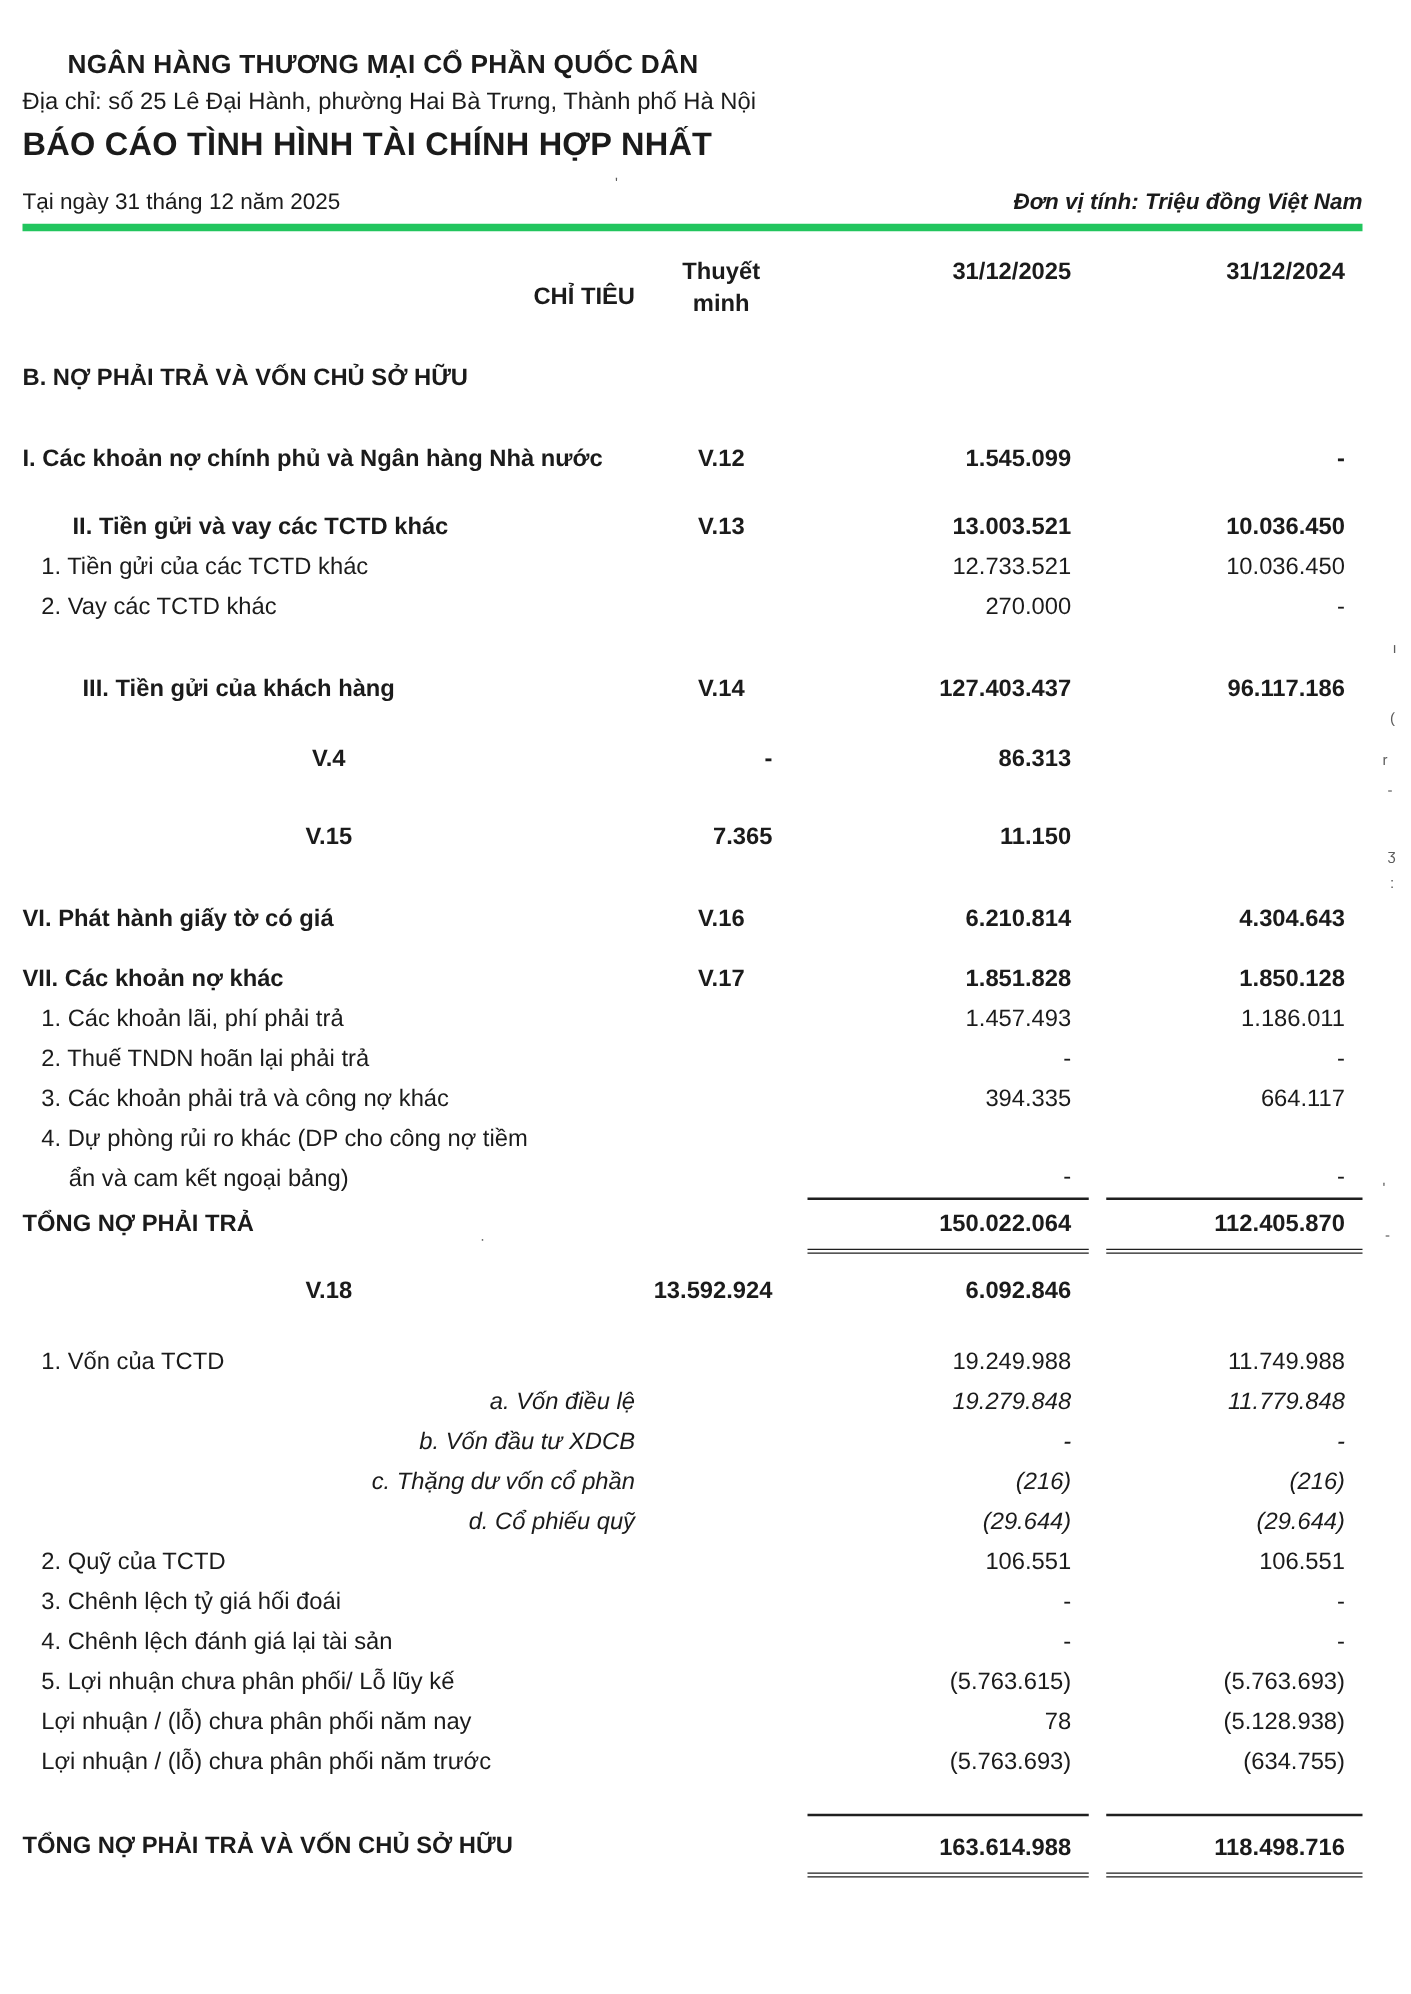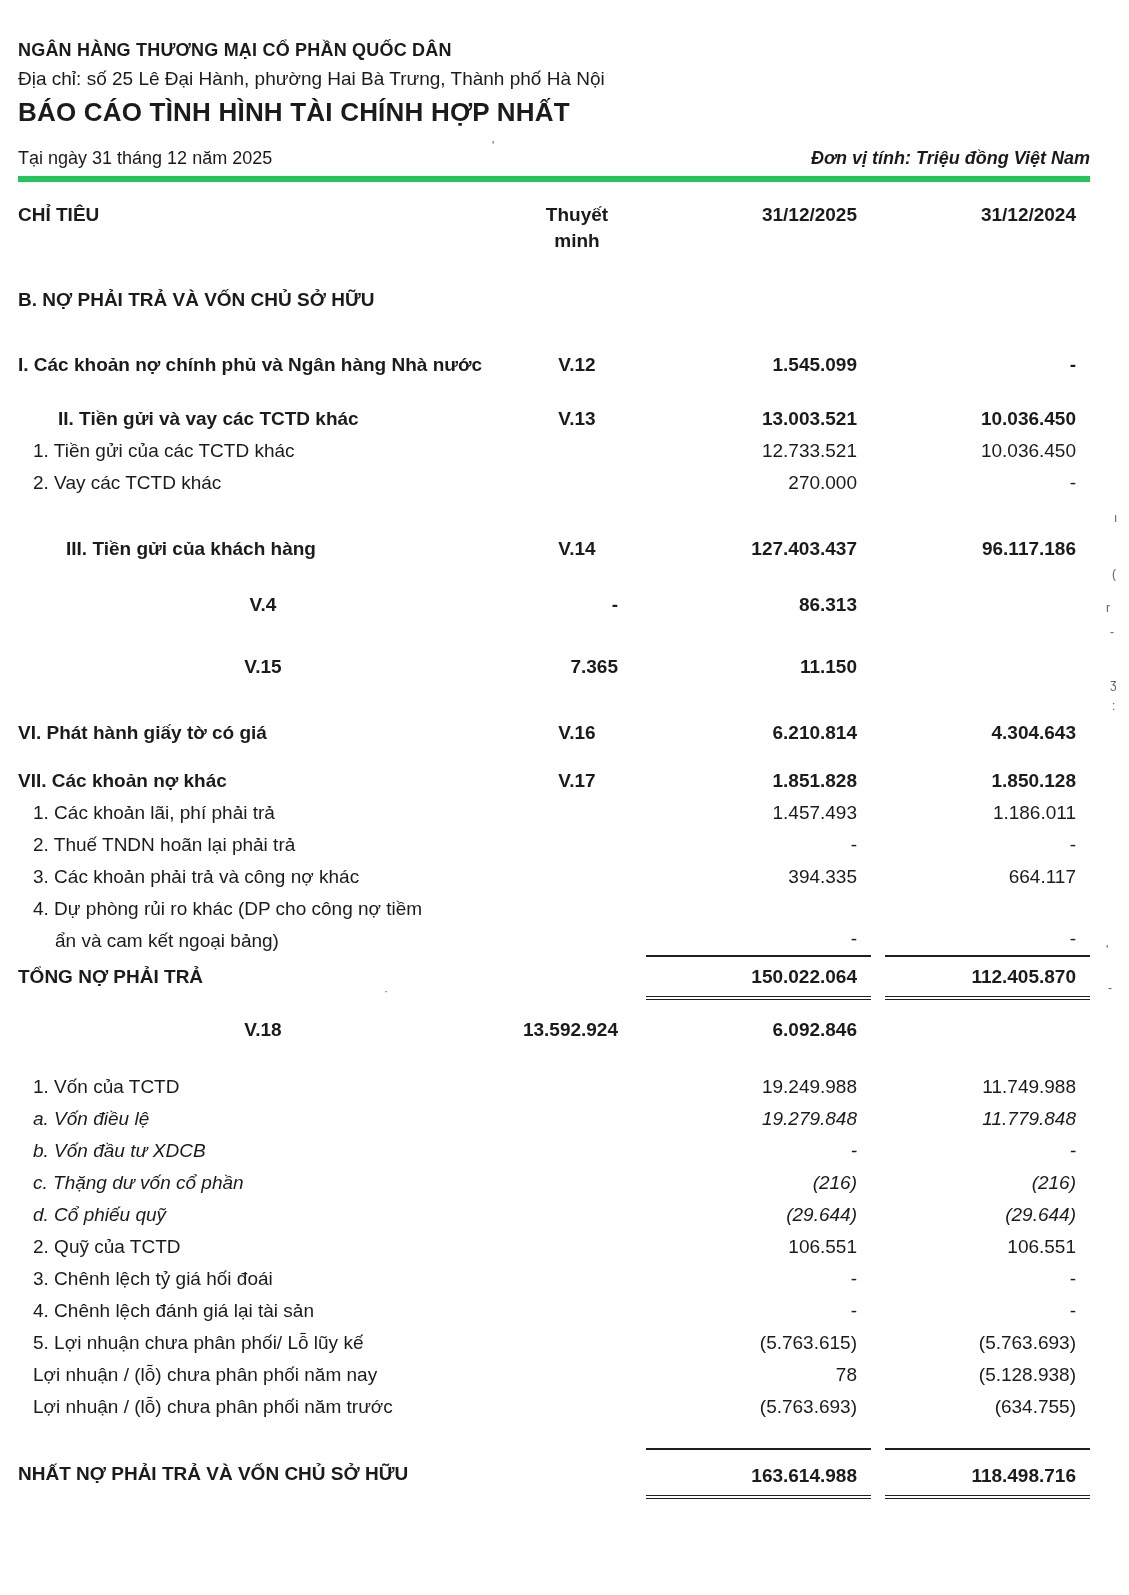--- a/index.html
+++ b/index.html
@@ -7,47 +7,47 @@
     width: 1129px; height: 1595px;
     background: #ffffff;
     color: #1b1b1b;
     font-family: "Liberation Sans", sans-serif;
     position: relative;
     overflow: hidden;
   }
   .page { padding: 40px 39px 0 18px; }
 
   
-  .bank-name   { font-weight: 700; font-size: 18px; letter-spacing: 0.2px; }
+  .bank-name   { font-weight: 700; font-size: 21px; letter-spacing: 0.2px; margin-left: 36px; }
   .address     { font-size: 19px; margin-top: 7px; }
   .report-title{ font-weight: 700; font-size: 26px; margin-top: 7px; letter-spacing: 0.2px; }
   .date-row {
     display: flex; justify-content: space-between; align-items: flex-start;
     margin-top: 20px; padding-bottom: 7px;
     border-bottom: 6px solid #22c55e;
     font-size: 18px;
   }
   .unit-note { font-weight: 700; font-style: italic; }
 
   
   .thead, .trow {
     display: grid;
     grid-template-columns: 1fr 110px 225px 205px;
     column-gap: 14px;
   }
   .thead { margin-top: 20px; font-weight: 700; font-size: 19px; line-height: 26px; }
-  .th-item { text-align: left; }
+  .th-item { text-align: right; margin-top: 20px; }
   .th-note { display: flex; justify-content: center; }
   .th-note span { width: 74px; text-align: center; }
   .th-val  { text-align: right; padding-right: 14px; }
 
   .tbody { margin-top: 30px; font-size: 19px; }
   .trow  { line-height: 32px; }
   .trow.bold { font-weight: 700; }
-  .trow.italic .c-label, .trow.italic .c-val { font-style: italic; }
+  .trow.italic .c-label, .trow.italic .c-val { font-style: italic; text-align: right; }
   .trow.indent .c-label { padding-left: 15px; }
   .c-label .l2 { padding-left: 22px; }
   .c-note { text-align: center; }
   .c-val {
     display: flex; justify-content: flex-end; align-items: flex-start;
     padding-right: 14px;
   }
   .c-val.vbottom { align-items: flex-end; }
   .c-val.rule-bottom        { border-bottom: 2px solid #1f1f1f; }
   .c-val.rule-bottom-double { border-bottom: 4px double #1f1f1f; padding-bottom: 3px; }
@@ -420,21 +420,21 @@
     <div class="c-note"></div>
     <div class="c-val v25">
           <span>(5.763.693)</span>
         </div>
     <div class="c-val v24">
           <span>(634.755)</span>
         </div>
   </div>
       <div class="trow bold ruled-top-row" style="margin-top: 25px;">
     <div class="c-label">
-      <div class="l1">NHẤT NỢ PHẢI TRẢ VÀ VỐN CHỦ SỞ HỮU</div>
+      <div class="l1">TỔNG NỢ PHẢI TRẢ VÀ VỐN CHỦ SỞ HỮU</div>
 
     </div>
     <div class="c-note"></div>
     <div class="c-val v25 rule-bottom-double">
           <span>163.614.988</span>
         </div>
     <div class="c-val v24 rule-bottom-double">
           <span>118.498.716</span>
         </div>
   </div>

